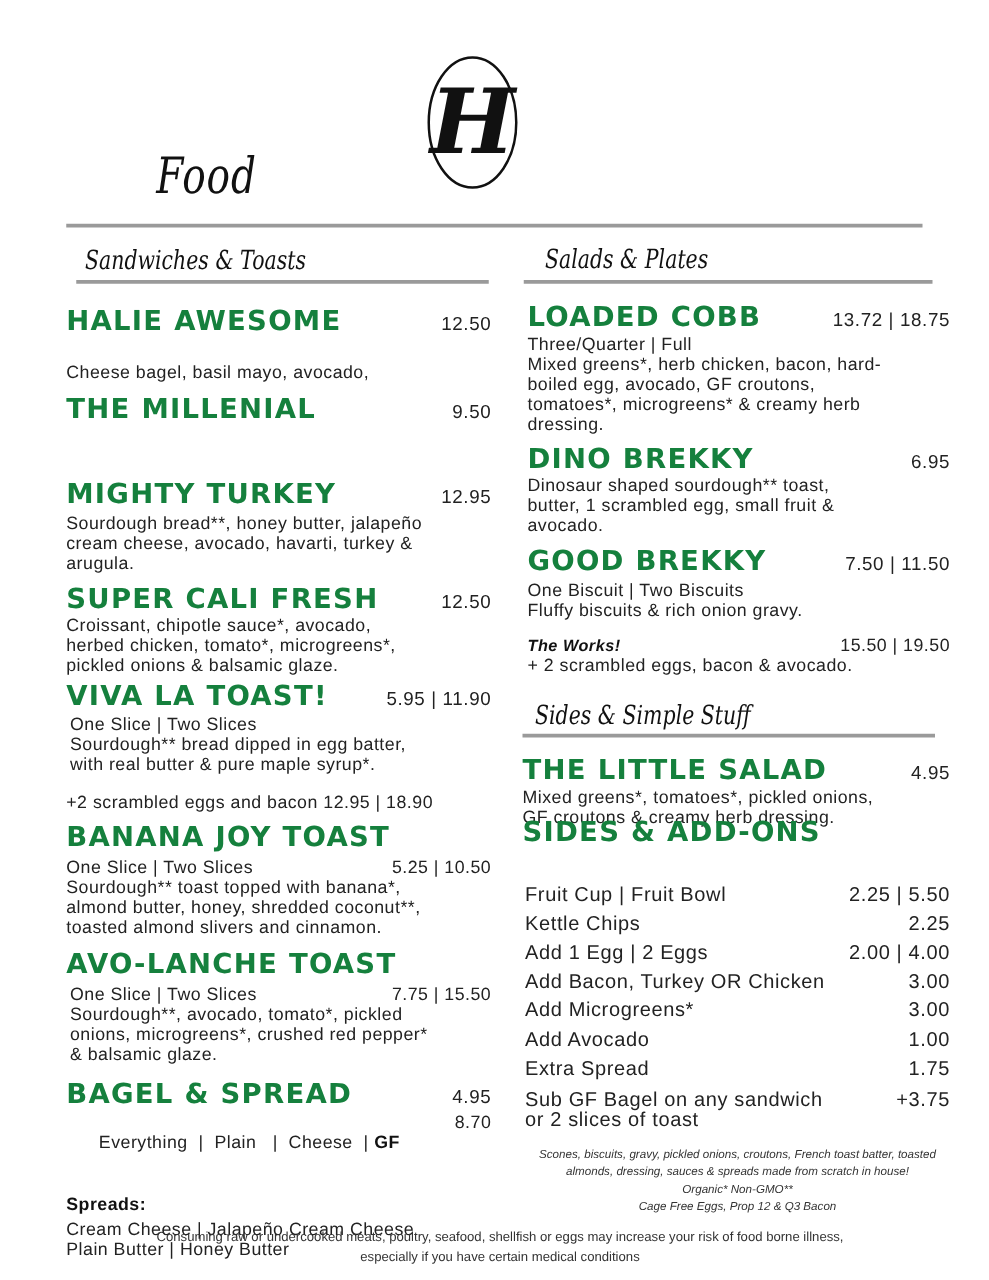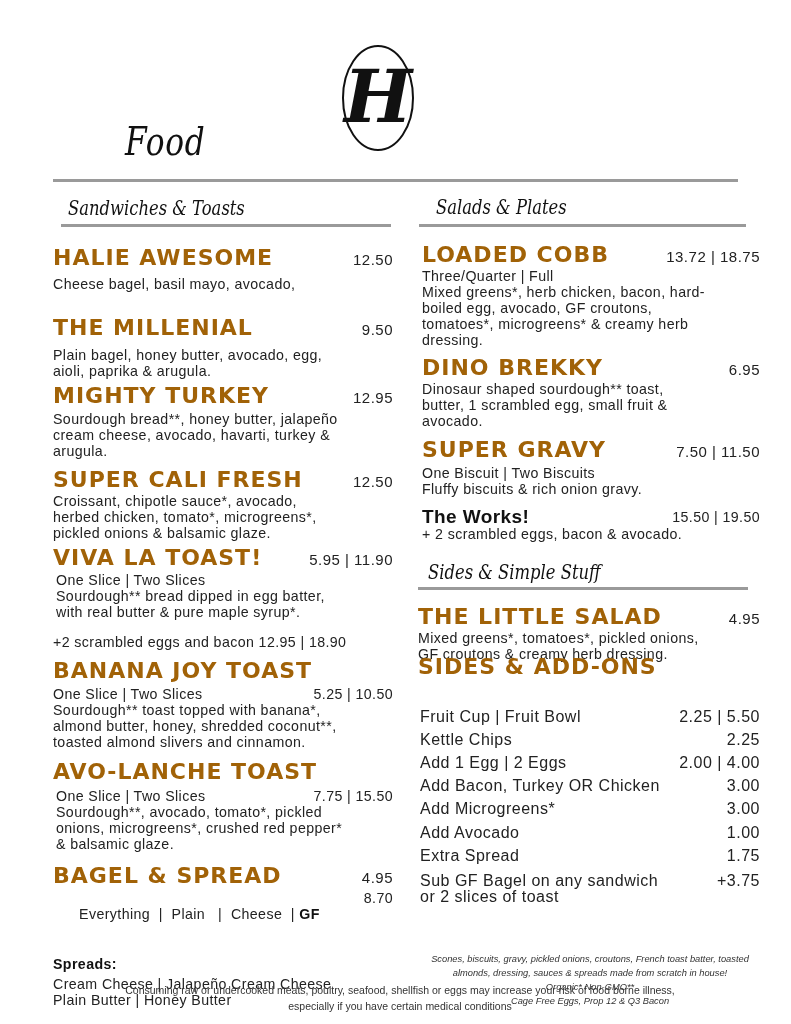--- a/index.html
+++ b/index.html
@@ -11,31 +11,31 @@
   .top-rule { position: absolute; left: 53px; top: 179px; width: 685px; height: 3px; background: #9a9a9a; }
 
   .sec-head { position: absolute; font-family: "DejaVu Serif", serif; font-style: italic; font-size: 21px; color: #111; transform: scaleX(0.78); transform-origin: left; white-space: nowrap; }
   .sec-rule { position: absolute; height: 3px; background: #9a9a9a; }
 
   .col { position: absolute; }
   .col-left { left: 53px; top: 240px; width: 340px; }
   .col-right { left: 418px; top: 238px; width: 342px; }
 
   .item { position: absolute; left: 0; right: 0; }
-  .iname { font-family: "DejaVu Sans", sans-serif; font-weight: bold; font-size: 22px; letter-spacing: 1px; color: #a16207; line-height: 26px; white-space: nowrap; }
+  .iname { font-family: "DejaVu Sans", sans-serif; font-weight: bold; font-size: 22px; letter-spacing: 1px; color: #15803d; line-height: 26px; white-space: nowrap; }
   .iprice { position: absolute; right: 0; top: 6px; font-size: 15px; color: #222; letter-spacing: 0.5px; white-space: nowrap; }
   .desc { font-size: 14.2px; color: #222; line-height: 16px; letter-spacing: 0.4px; }
   .subline { position: relative; font-size: 14.2px; color: #222; line-height: 16px; letter-spacing: 0.4px; }
   .subline .rp { position: absolute; right: 0; top: 0; }
   .bold { font-weight: bold; color: #111; }
 
   .addon-row { position: absolute; left: 0; right: 0; font-size: 16px; color: #222; letter-spacing: 0.5px; line-height: 16px; }
   .addon-row .rp { position: absolute; right: 0; top: 0; }
 
-  .footnote { position: absolute; left: 400px; top: 916px; width: 380px; text-align: center; font-size: 9.3px; font-style: italic; color: #333; line-height: 14px; margin-top: 36px; }
+  .footnote { position: absolute; left: 400px; top: 916px; width: 380px; text-align: center; font-size: 9.3px; font-style: italic; color: #333; line-height: 14px; }
   .disclaimer { position: absolute; left: 60px; top: 982px; width: 680px; text-align: center; font-size: 10.5px; color: #333; line-height: 16px; }
 </style>
 </head>
 <body>
 
 <div class="logo">
   <svg width="74" height="108" viewBox="0 0 74 108">
     <ellipse cx="37" cy="54" rx="35" ry="52" fill="none" stroke="#111" stroke-width="2"></ellipse>
     <text x="37" y="78" text-anchor="middle" font-family="DejaVu Serif, serif" font-style="italic" font-weight="bold" font-size="72" fill="#111">H</text>
   </svg>
@@ -51,32 +51,28 @@
 <div class="sec-rule" style="left:419px; top:224px; width:327px;"></div>
 
 <div class="sec-head" style="left:428px; top:560px;">Sides &amp; Simple Stuff</div>
 <div class="sec-rule" style="left:418px; top:587px; width:330px;"></div>
 
 <div class="col col-left">
 
   <div class="item" style="top:5px;">
     <div class="iname">HALIE AWESOME</div>
     <div class="iprice">12.50</div>
-    <div class="desc" style="margin-top:5px;">
+    <div class="desc" style="margin-top:19px;">
       <div>Cheese bagel, basil mayo, avocado,</div>
     </div>
   </div>
 
   <div class="item" style="top:75px;">
     <div class="iname">THE MILLENIAL</div>
     <div class="iprice">9.50</div>
-    <div class="desc" style="margin-top:6px;">
-      <div>Plain bagel, honey butter, avocado, egg,</div>
-        <div>aioli, paprika &amp; arugula.</div>
-    </div>
   </div>
 
   <div class="item" style="top:143px;">
     <div class="iname">MIGHTY TURKEY</div>
     <div class="iprice">12.95</div>
     <div class="desc" style="margin-top:2px;">
       <div>Sourdough bread**, honey butter, jalapeño</div>
         <div>cream cheese, avocado, havarti, turkey &amp;</div>
         <div>arugula.</div>
     </div>
@@ -162,28 +158,28 @@
     <div class="iname">DINO BREKKY</div>
     <div class="iprice">6.95</div>
     <div class="desc" style="margin-top:0;">
       <div>Dinosaur shaped sourdough** toast,</div>
         <div>butter, 1 scrambled egg, small fruit &amp;</div>
         <div>avocado.</div>
     </div>
   </div>
 
   <div class="item" style="top:199px; left:4px;">
-    <div class="iname">SUPER GRAVY</div>
+    <div class="iname">GOOD BREKKY</div>
     <div class="iprice">7.50 | 11.50</div>
     <div class="desc" style="margin-top:2px;">
       <div>One Biscuit | Two Biscuits</div>
       <div>Fluffy biscuits &amp; rich onion gravy.</div>
     </div>
     <div class="subline" style="margin-top:12px;">
-      <span class="bold" style="font-size:19px;">The Works!</span>
+      <span class="bold" style="font-size:13px;font-style:italic;">The Works!</span>
       <span class="rp">15.50 | 19.50</span>
     </div>
     <div class="desc">+ 2 scrambled eggs, bacon &amp; avocado.</div>
   </div>
 
   <div class="item" style="top:366px;">
     <div class="iname">THE LITTLE SALAD</div>
     <div class="iprice">4.95</div>
     <div class="desc">
       <div>Mixed greens*, tomatoes*, pickled onions,</div>

